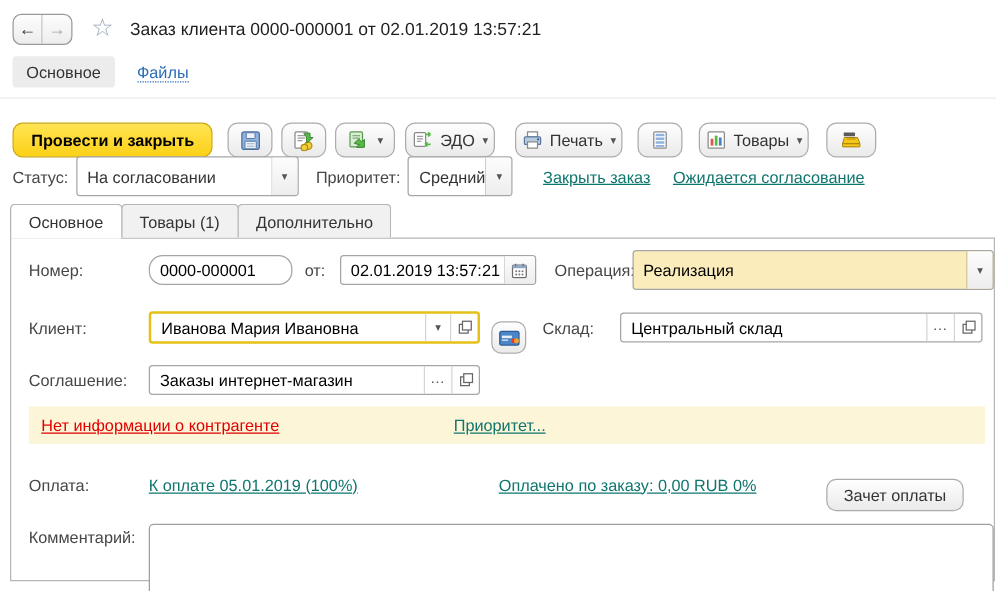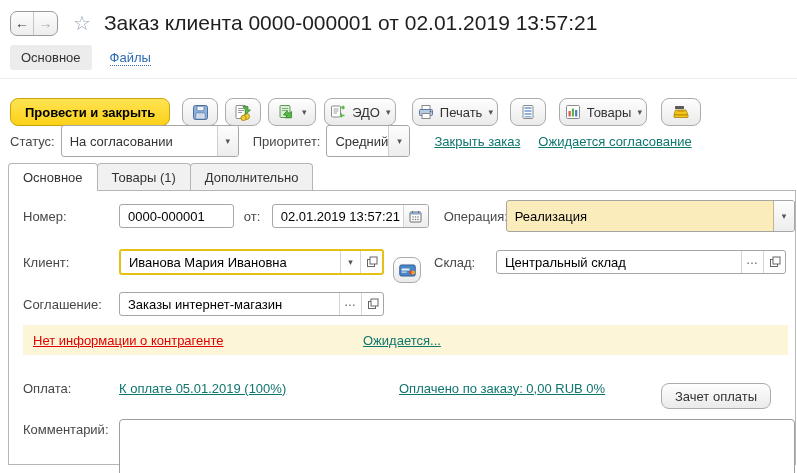--- a/index.html
+++ b/index.html
@@ -12,21 +12,21 @@
 
   
   .header { display: flex; align-items: center; padding: 9px 0 0 10px; height: 37px; }
   .histgroup { display: flex; height: 25px; border: 1px solid #999; border-radius: 7px;
     background: linear-gradient(#fdfdfd, #ededed); overflow: hidden; }
   .histbtn { width: 23px; border: none; background: transparent; cursor: pointer;
     display: flex; align-items: center; justify-content: center; font-size: 14px; font-family: inherit; }
   .histbtn.back { color: #3c3c3c; border-right: 1px solid #c6c6c6; }
   .histbtn.fwd  { color: #a8a8a8; }
   .star { color: #98a7b6; font-size: 20px; margin: 0 13px 0 15px; line-height: 1; }
-  .title { font-size: 21px; font-weight: 400; color: #1f1f1f; white-space: nowrap; }
+  .title { font-size: 14px; font-weight: 400; color: #1f1f1f; white-space: nowrap; }
 
   
   .navrow { display: flex; align-items: center; gap: 18px; padding: 8px 0 8px 10px;
     border-bottom: 1px solid #ececec; }
   .chip { background: #ececec; border-radius: 3px; padding: 5px 11px; color: #333; cursor: default; }
   .link-dotted { color: #2b6cb5; text-decoration: none; border-bottom: 1px dotted #2b6cb5; cursor: pointer; }
 
   
   .toolbar { display: flex; align-items: center; padding: 10px 0 0 10px; height: 40px; }
   .btn { display: inline-flex; align-items: center; justify-content: center; height: 28px;
@@ -72,21 +72,21 @@
 
   .field { display: flex; align-items: center; height: 24px; border: 1px solid #a6a6a6;
     border-radius: 3px; background: #fff; }
   .field .val { padding: 0 8px; flex: 1; white-space: nowrap; overflow: hidden; color: #000; }
   .field .seg { align-self: stretch; display: flex; align-items: center; justify-content: center;
     border-left: 1px solid #d5d5d5; color: #555; cursor: pointer; }
   .seg.caret-seg { width: 20px; font-size: 9px; }
   .seg.dots-seg { width: 22px; font-size: 12px; letter-spacing: 1px; padding-bottom: 4px; }
   .seg.open-seg { width: 22px; }
 
-  .input-number { width: 115px; }
+  .input-number { width: 115px; border-radius: 11px; }
   .lbl-ot { margin: 0 6px 0 10px; width: 22px; }
   .dategroup { width: 157px; }
   .calbtn { width: 25px; align-self: stretch; border-left: 1px solid #d5d5d5; background: linear-gradient(#fdfdfd,#ededed);
     display: flex; align-items: center; justify-content: center; cursor: pointer; border-radius: 0 2px 2px 0; }
   .lbl-op { margin-left: 15px; width: 62px; }
   .combo-op { width: 290px; background: #fbedbb; }
   .combo-op .val { color: #000; }
   .combo-op .caretbox { border-left: 1px solid #c3b489; }
 
   .combo-client { width: 265px; border: 2px solid #e5c117; border-radius: 3px; height: 26px; }
@@ -342,21 +342,21 @@
               <rect x="1.5" y="3.5" width="7" height="7" fill="none" stroke="#666"></rect>
               <rect x="4" y="1" width="7" height="7" fill="#fff" stroke="#666"></rect>
             </svg>
           </span>
         </span>
       </div>
     </div>
 
     <div class="warnbar">
       <a class="warnlink">Нет информации о контрагенте</a>
-      <a class="link detailslink">Ожидается...</a>
+      <a class="link detailslink">Приоритет...</a>
     </div>
 
     <div class="frow payrow">
       <span class="flabel">Оплата:</span>
       <span class="paylink1">
         <a class="link">К оплате 05.01.2019 (100%)</a>
       </span>
       <a class="link">Оплачено по заказу: 0,00 RUB  0%</a>
       <button class="btn btn-offset">Зачет оплаты</button>
     </div>

